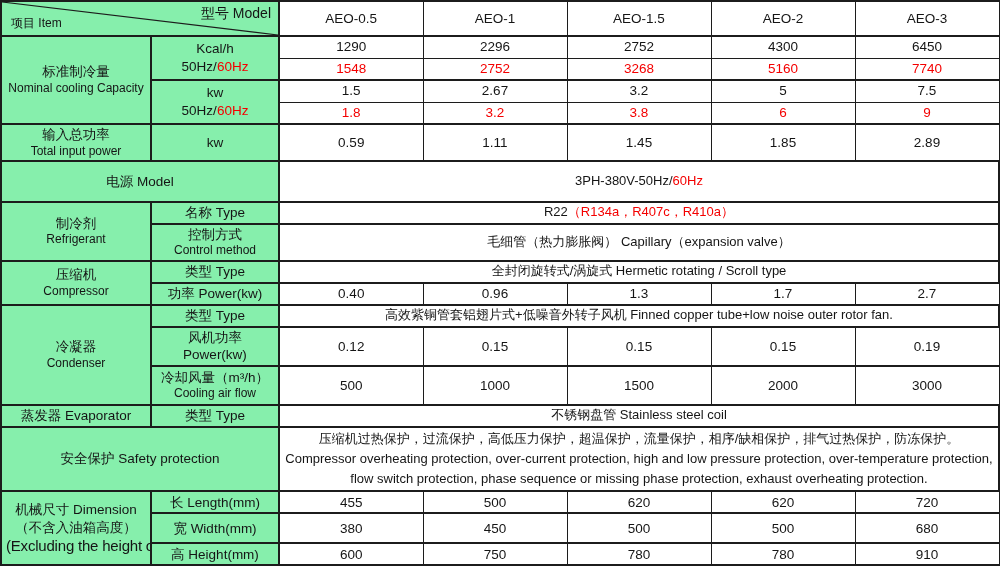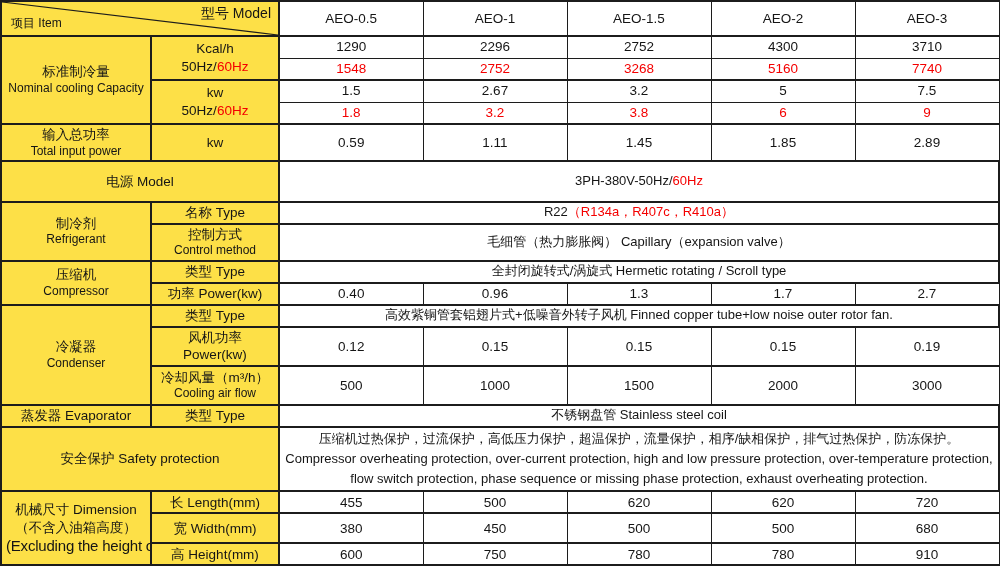--- a/index.html
+++ b/index.html
@@ -14,21 +14,21 @@
   .spec-table td {
     border:2px solid #1c1c1c;
     text-align:center;
     vertical-align:middle;
     padding:1px 4px;
     font-size:13px;
     line-height:1.3;
     overflow:hidden;
   }
   
-  td.y { background:#fde047; font-size:13.5px; }
+  td.y { background:#86efac; font-size:13.5px; }
   
   td.val { border-left-width:1px; border-right-width:1px; font-size:13.5px; }
   tr.thin-b td.val { border-bottom-width:1px; }
   tr.thin-t td.val { border-top-width:1px; }
   .red { color:#F40000; }
   .en  { font-size:12px; }
   .tiny{ font-size:15px; letter-spacing:-0.2px; white-space:nowrap; }
   
   tr.h35{height:35px} tr.h22{height:22px} tr.h21{height:14px}
   tr.h44{height:34px} tr.h41{height:41px} tr.h40{height:28px}
@@ -77,21 +77,21 @@
       <div class="en">Nominal cooling Capacity</div>
     </td>
     <td class="y" rowspan="2">
       <div>Kcal/h</div>
       <div><span>50Hz/</span><span class="red">60Hz</span></div>
     </td>
     <td class="val">1290</td>
     <td class="val">2296</td>
     <td class="val">2752</td>
     <td class="val">4300</td>
-    <td class="val">3710</td>
+    <td class="val">6450</td>
   </tr>
   <tr class="h22 thin-t">
     <td class="val red">1548</td>
     <td class="val red">2752</td>
     <td class="val red">3268</td>
     <td class="val red">5160</td>
     <td class="val red">7740</td>
   </tr>
   <tr class="h22 thin-b">
     <td class="y" rowspan="2">

